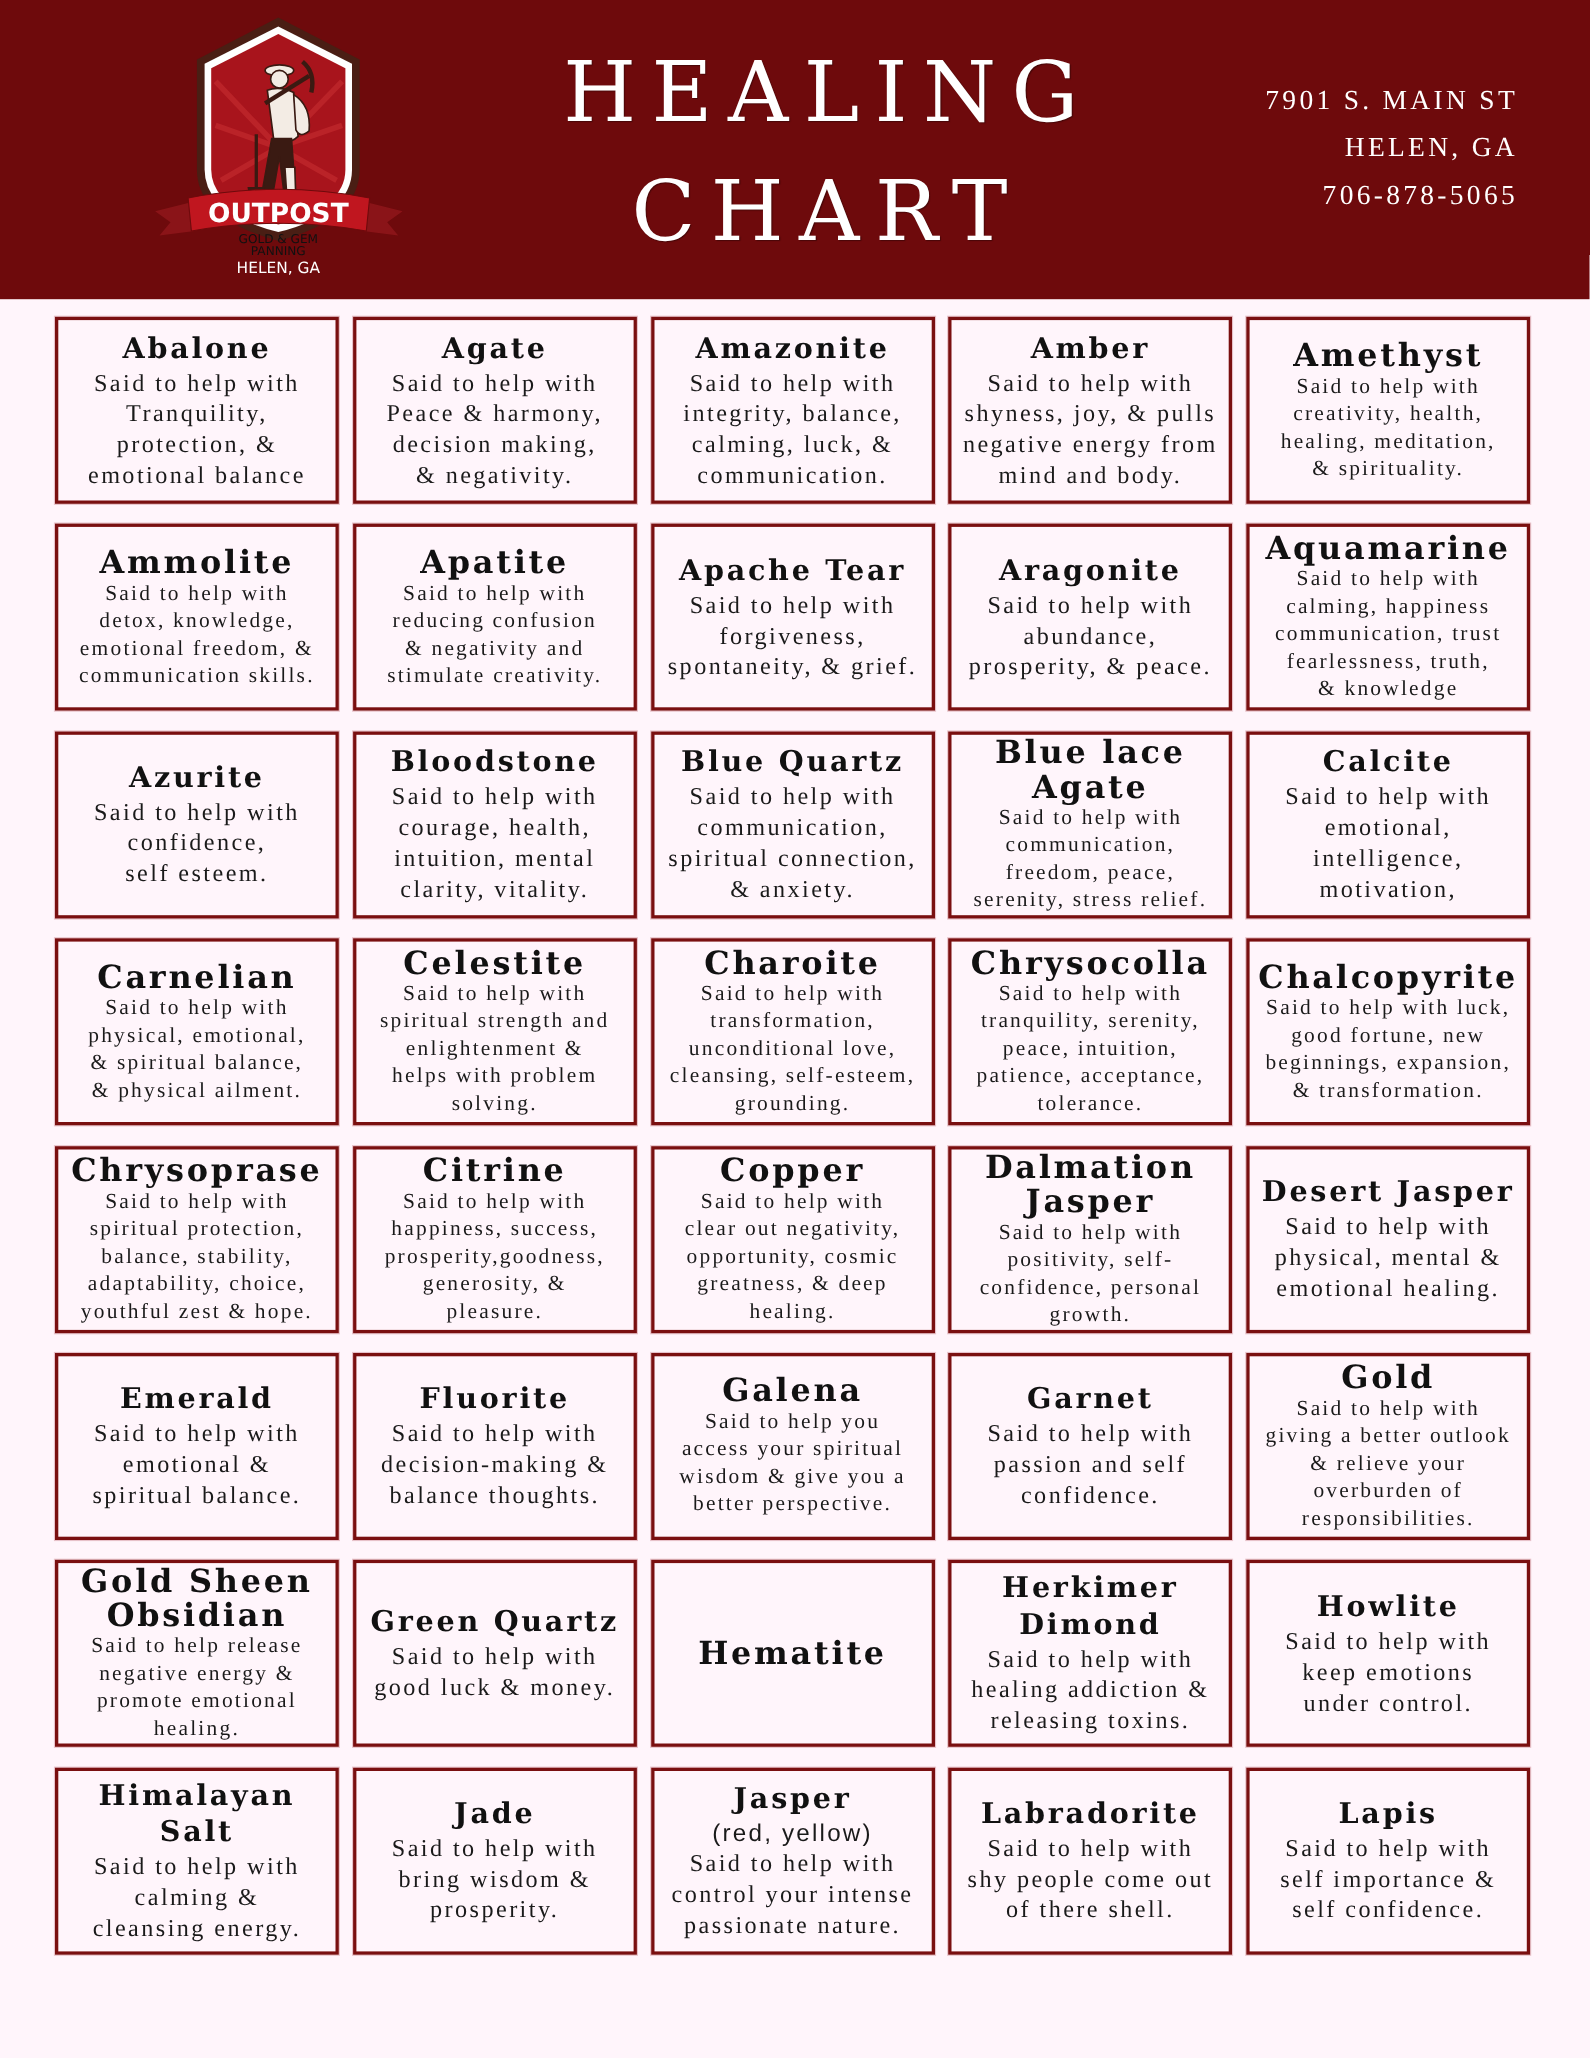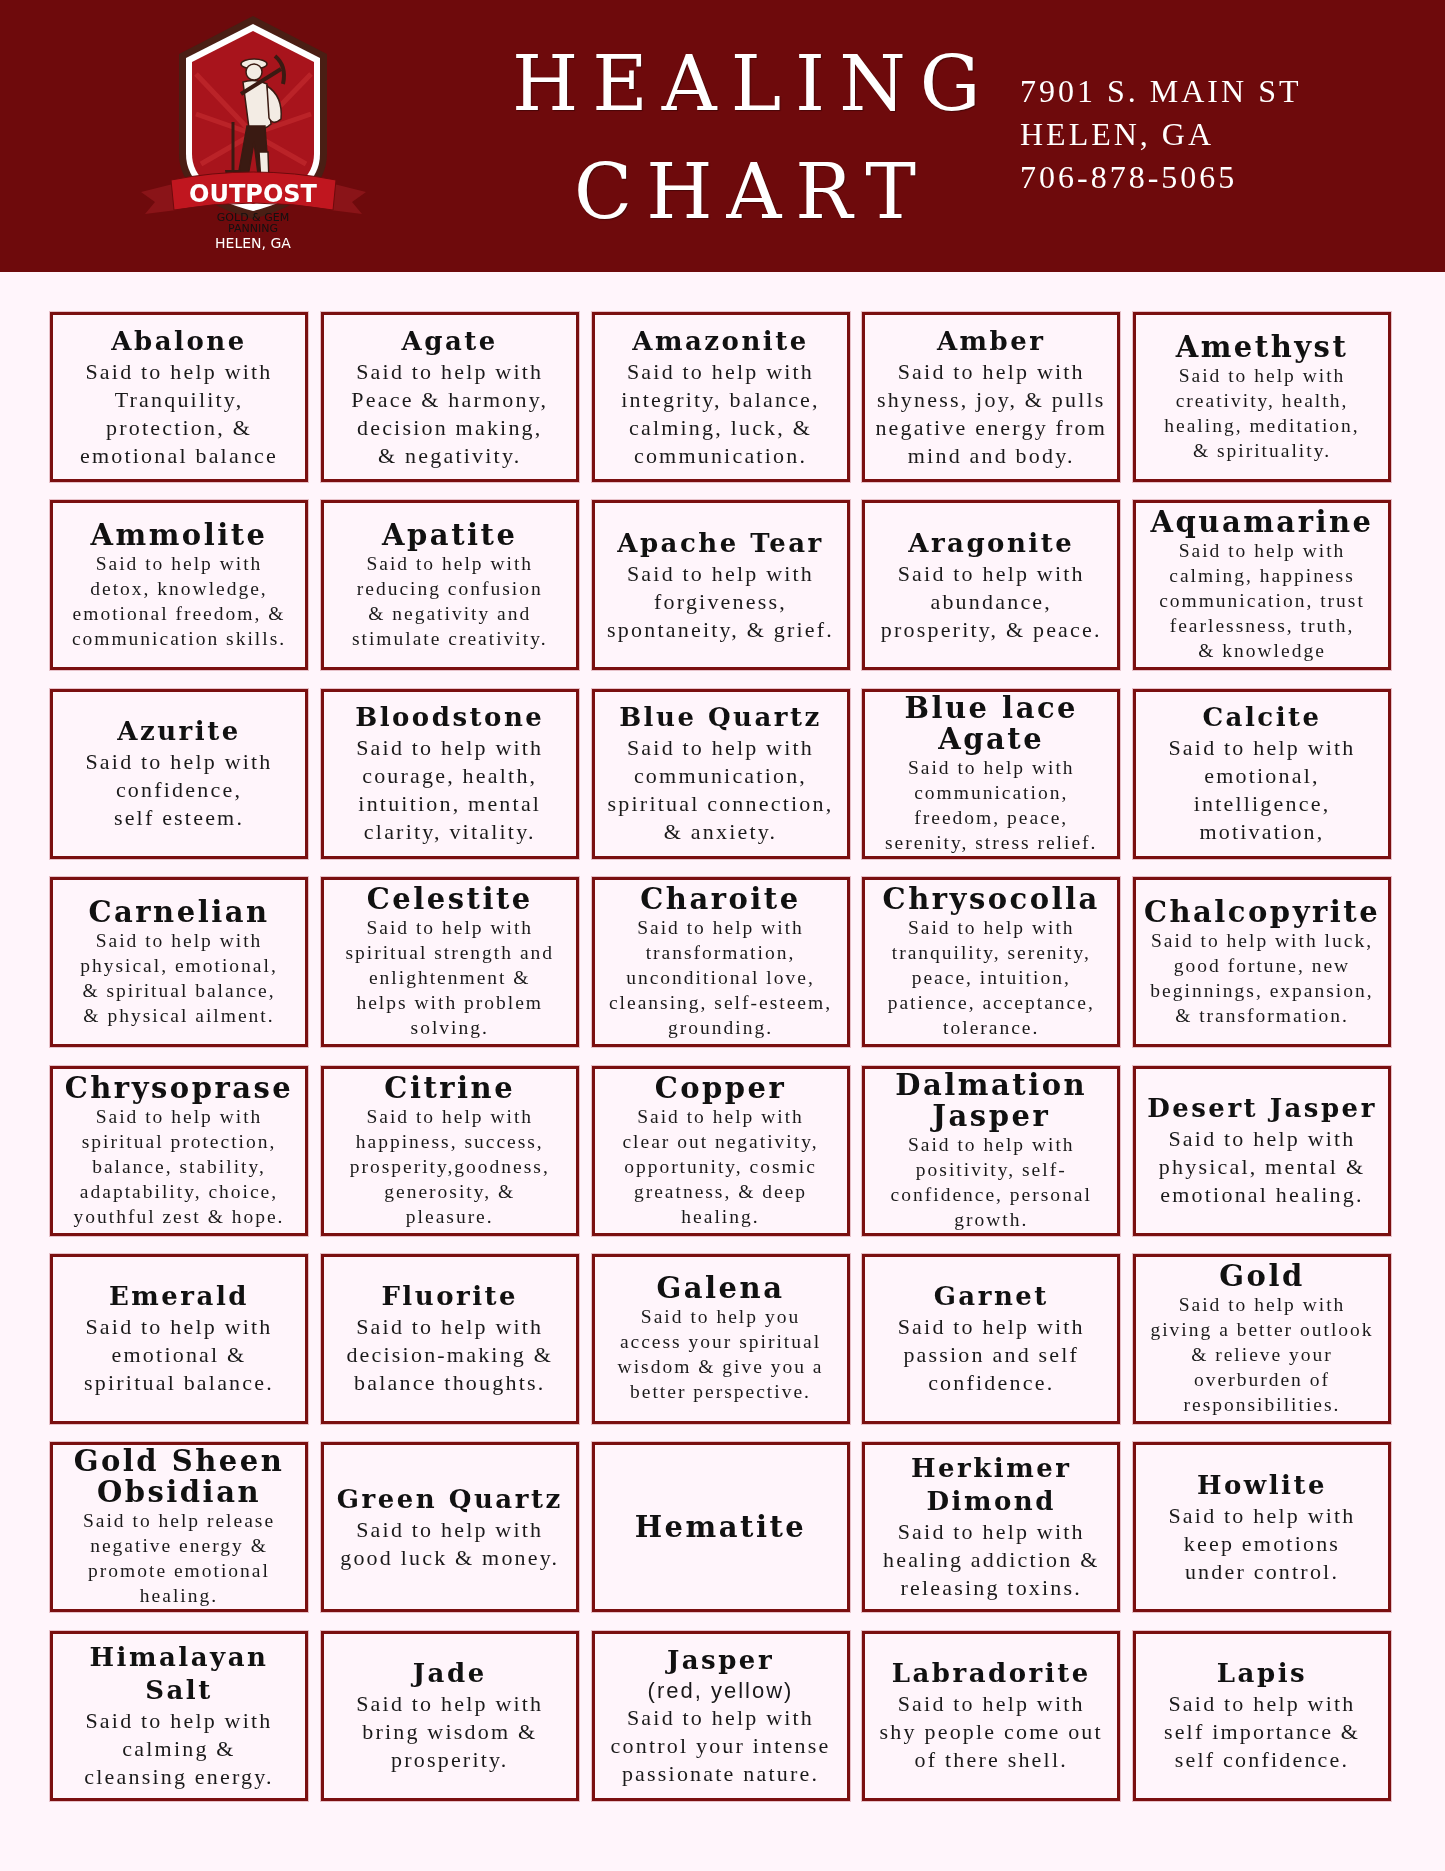--- a/index.html
+++ b/index.html
@@ -35,37 +35,36 @@
       letter-spacing: 14px;
       font-weight: normal;
       text-shadow: 1px 1px 1px rgba(0,0,0,0.35);
       margin-left: 32px;
     }
     .title div { white-space: nowrap; }
     .address {
       position: absolute;
       left: 1020px; top: 70px;
       width: 360px;
-      text-align: left;
+      text-align: right;
       color: #ffffff;
       font-family: "Liberation Serif", serif;
-      font-size: 32px;
+      font-size: 25px;
       line-height: 43px;
       letter-spacing: 3px;
     }
     .grid {
       position: absolute;
       left: 50px; top: 288px;
       width: 1108px;
       display: grid;
       grid-template-columns: repeat(5, 258px);
       grid-auto-rows: 170px;
       column-gap: 12.75px;
       row-gap: 18.4px;
-      margin-top: 24px;
     }
     .card {
       box-sizing: border-box;
       border: 3px solid #7a0f10;
       box-shadow: 0 0 0 1px rgba(160,40,50,0.25);
       background: #fff5fb;
       display: flex;
       flex-direction: column;
       align-items: center;
       justify-content: center;

